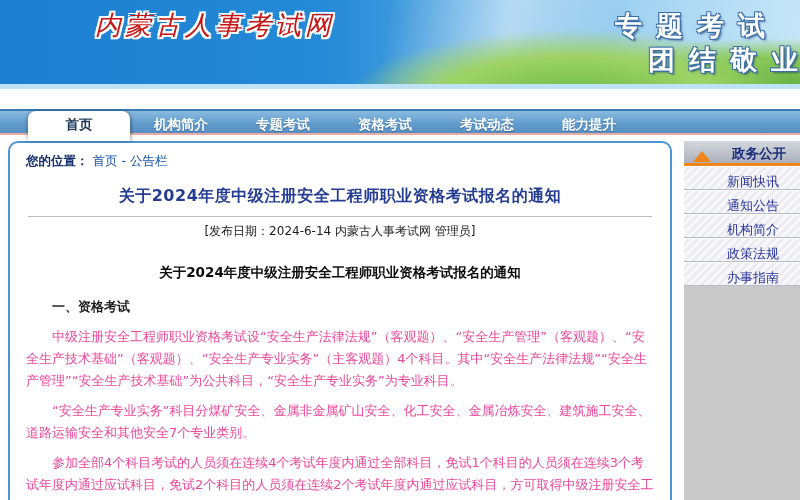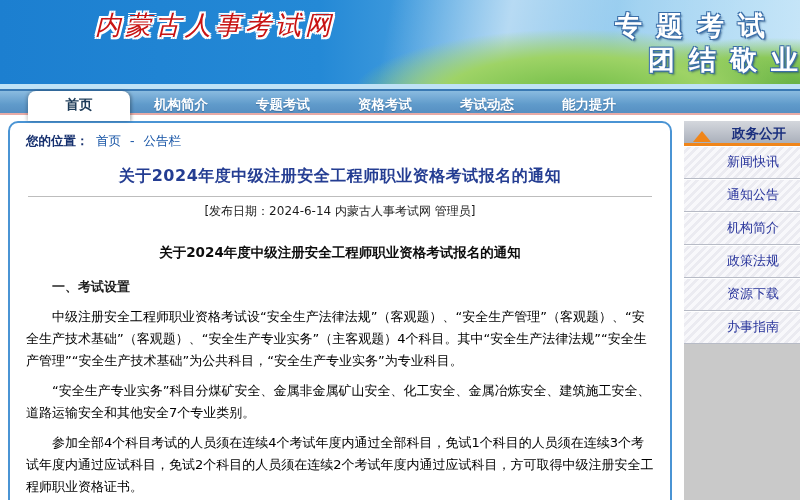--- a/index.html
+++ b/index.html
@@ -22,56 +22,56 @@
     color:#fff; font-weight:bold; font-size:20px; letter-spacing:2px;margin-top:41px; }
   .motto1, .motto2 { position:absolute; color:#fff; font-weight:bold; font-size:27px;
     letter-spacing:14px; white-space:nowrap;
     text-shadow:-1px -1px 0 #3a6ea8,1px -1px 0 #3a6ea8,-1px 1px 0 #3a6ea8,1px 1px 0 #3a6ea8,2px 2px 2px rgba(20,60,110,.6); }
   .motto1 { left:615px; top:8px; }
   .motto2 { left:648px; top:42px; }
 
   
   .navbar { position:relative; background:linear-gradient(#8abbe0,#609bcb 60%,#568fc2);
     border-top:2px solid #3a79b3; border-bottom:2px solid #e8aba6;
-    display:flex; padding-left:28px; height:26px; }
+    display:flex; padding-left:28px; height:26px;margin-top:20px; }
   .nav-tab { width:102px; color:#fff; font-weight:bold; font-size:13.5px;
     text-align:center; line-height:26px; cursor:pointer; text-shadow:0 1px 1px rgba(0,40,90,.35); }
   .nav-tab.active { background:#fff; color:#1c3a57; text-shadow:none;
     border-radius:8px 8px 0 0; position:relative; z-index:2; height:30px; margin-bottom:-4px;
     box-shadow:2px 0 3px rgba(0,0,0,.25), -2px 0 3px rgba(0,0,0,.15); }
 
   
   .main-row { display:flex; align-items:flex-start; padding-top:6px; background:#fff; }
   .content-box { flex:1; margin-left:8px; margin-right:12px;
     border:2px solid #4a94d4; border-radius:10px; background:#fff;
     padding:8px 16px 30px; min-height:600px; }
 
-  .breadcrumb { font-size:12.5px; padding-top:2px;font-family:Liberation Mono, monospace; }
+  .breadcrumb { font-size:12.5px; padding-top:2px; }
   .bc-label { color:#16306e; font-weight:bold; }
   .bc-path { color:#1553a5; cursor:pointer; }
 
   .article-title { text-align:center; color:#243d92; font-weight:bold;
     font-size:16px; margin:16px 10px 9px; letter-spacing:0.5px; }
   .divider { border-top:1px solid #bdbdbd; margin:0 2px; }
   .publish { text-align:center; font-size:12px; color:#1c1c1c; margin-top:6px; }
   .subtitle { text-align:center; font-weight:bold; font-size:13.5px; color:#0d0d0d; margin-top:24px; }
   .body-text { margin-top:14px; }
-  .body-text p { font-size:13px; line-height:22px; color:#000000;
+  .body-text p { font-size:13px; line-height:22px; color:#ec4899;
     text-indent:2em; margin:8px 0; }
   .body-text p.heading { font-weight:bold; color:#1e1e1e; margin-top:12px; }
 
   
   .sidebar { width:116px; background:#c9c9c9; min-height:600px; }
   .sb-header { position:relative; height:25px; line-height:25px;
     background:linear-gradient(#d4d7dd,#aab0bb); border-bottom:3px solid #f08519;
     text-align:center; padding-left:34px; font-size:13.5px; font-weight:bold; color:#1a2f7e; }
   .sb-triangle { position:absolute; left:9px; bottom:1px; width:0; height:0;
     border-left:9px solid transparent; border-right:9px solid transparent;
     border-bottom:11px solid #f08519; }
-  .sb-item { height:33px; line-height:31px; text-align:center; padding-left:22px;
+  .sb-item { height:24px; line-height:31px; text-align:center; padding-left:22px;
     font-size:13px; color:#27339b; cursor:pointer;
     background:repeating-linear-gradient(135deg,#f8f8fb 0 3px,#ebebf1 3px 6px);
     border-bottom:1px solid #b7bbc6; box-shadow:inset 0 1px 0 #ffffff; }
 </style>
 </head>
 <body>
 
 <div class="banner">
   <div class="site-logo">内蒙古人事考试网</div>
   <div class="site-url">www.impta.com.cn</div>
@@ -96,34 +96,33 @@
       <span class="bc-path">首页 - 公告栏</span>
     </div>
 
     <div class="article-title">关于2024年度中级注册安全工程师职业资格考试报名的通知</div>
     <div class="divider"></div>
     <div class="publish">[发布日期：2024-6-14 内蒙古人事考试网 管理员]</div>
 
     <div class="subtitle">关于2024年度中级注册安全工程师职业资格考试报名的通知</div>
 
     <div class="body-text">
-      <p class="heading">一、考试设置</p>
+      <p class="heading">一、资格考试</p>
       <p>中级注册安全工程师职业资格考试设“安全生产法律法规”（客观题）、“安全生产管理”（客观题）、“安全生产技术基础”（客观题）、“安全生产专业实务”（主客观题）4个科目。其中“安全生产法律法规”“安全生产管理”“安全生产技术基础”为公共科目，“安全生产专业实务”为专业科目。</p>
       <p>“安全生产专业实务”科目分煤矿安全、金属非金属矿山安全、化工安全、金属冶炼安全、建筑施工安全、道路运输安全和其他安全7个专业类别。</p>
       <p>参加全部4个科目考试的人员须在连续4个考试年度内通过全部科目，免试1个科目的人员须在连续3个考试年度内通过应试科目，免试2个科目的人员须在连续2个考试年度内通过应试科目，方可取得中级注册安全工程师职业资格证书。</p>
 
     </div>
   </div>
 
   <div class="sidebar">
     <div class="sb-header">
       <span class="sb-triangle"></span>
       <span>政务公开</span>
     </div>
     <div class="sb-item">新闻快讯</div>
     <div class="sb-item">通知公告</div>
     <div class="sb-item">机构简介</div>
     <div class="sb-item">政策法规</div>
-    <div class="sb-item">资源下载</div>
     <div class="sb-item">办事指南</div>
   </div>
 
 </div>
 
 </body></html>

